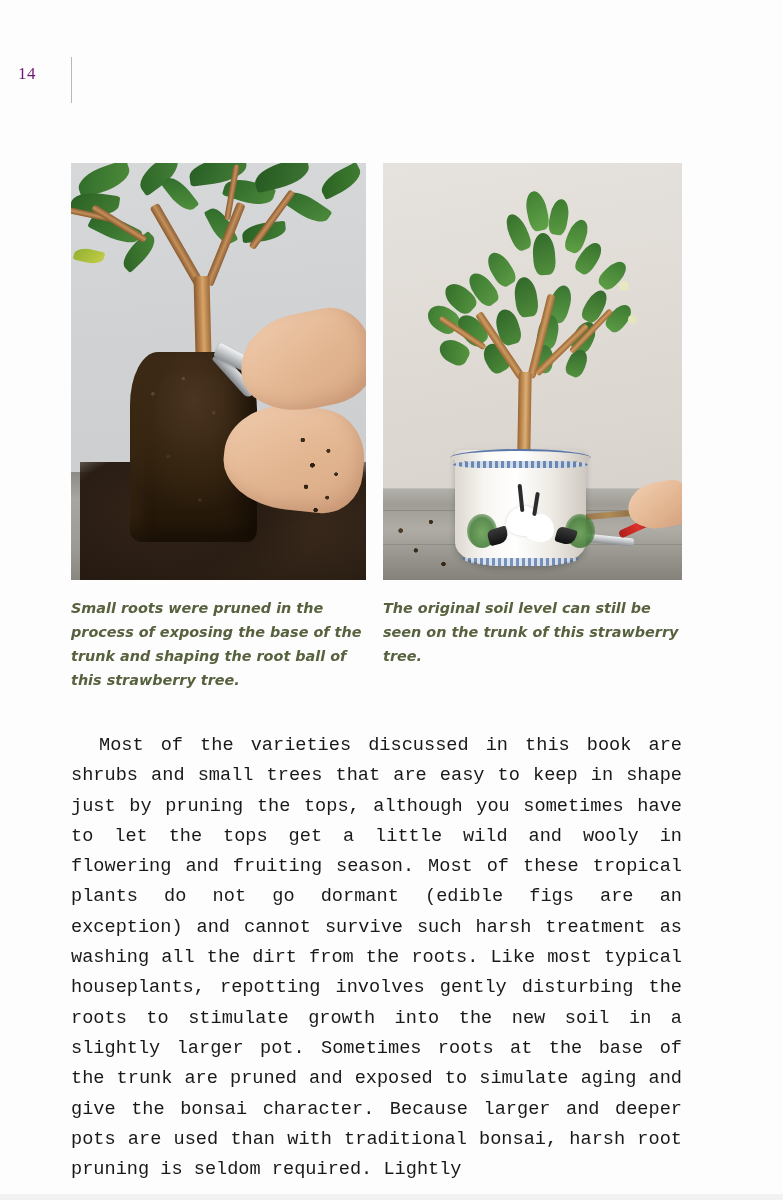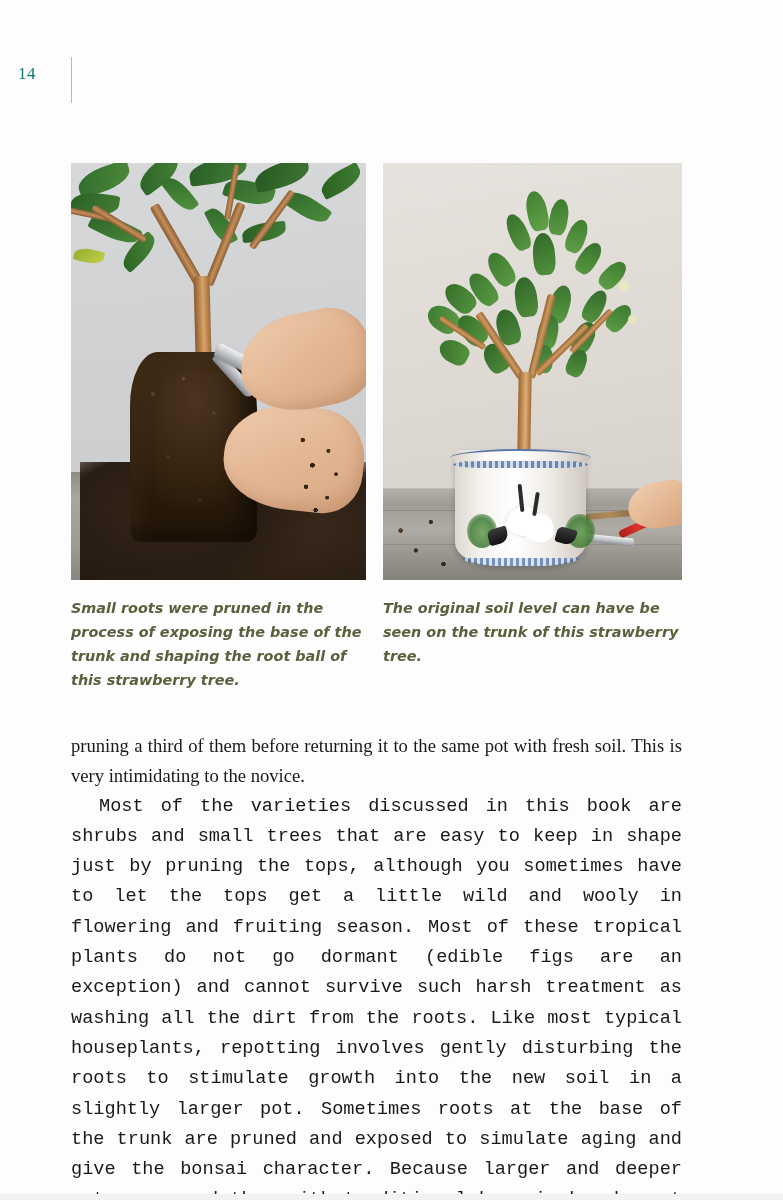--- a/index.html
+++ b/index.html
@@ -36,21 +36,21 @@
     top: 52px;
     width: 783px;
     height: 52px;
   }
   .folio {
     position: absolute;
     left: 18px;
     top: 12px;
     font-family: "Liberation Serif", serif;
     font-size: 17px;
-    color: #0f766e;
+    color: #701a75;
     letter-spacing: 0.5px;
   }
   .head-rule {
     position: absolute;
     left: 71px;
     top: 5px;
     width: 1px;
     height: 46px;
     background: #b9b9b9;
   }
@@ -492,22 +492,21 @@
         <div class="rp-soil"></div>
         <div class="rp-pot-rim"></div>
         <div class="rp-rim-band"></div>
       </div>
     </div>
 
   </div>
 
   <div class="caption-row">
     <div class="caption caption-left">Small roots were pruned in the process of exposing the base of the trunk and shaping the root ball of this strawberry tree.</div>
-    <div class="caption caption-right">The original soil level can have be seen on the trunk of this strawberry tree.</div>
+    <div class="caption caption-right">The original soil level can still be seen on the trunk of this strawberry tree.</div>
   </div>
 
   <div class="body-text">
-    <p>pruning a third of them before returning it to the same pot with fresh soil. This is very intimidating to the novice.</p>
     <p class="indent">Most of the varieties discussed in this book are shrubs and small trees that are easy to keep in shape just by pruning the tops, although you sometimes have to let the tops get a little wild and wooly in flowering and fruiting season. Most of these tropical plants do not go dormant (edible figs are an exception) and cannot survive such harsh treatment as washing all the dirt from the roots. Like most typical houseplants, repotting involves gently disturbing the roots to stimulate growth into the new soil in a slightly larger pot. Sometimes roots at the base of the trunk are pruned and exposed to simulate aging and give the bonsai character. Because larger and deeper pots are used than with traditional bonsai, harsh root pruning is seldom required. Lightly</p>
   </div>
 
   <div class="page-bottom-band"></div>
 </div>
 
 </body></html>

